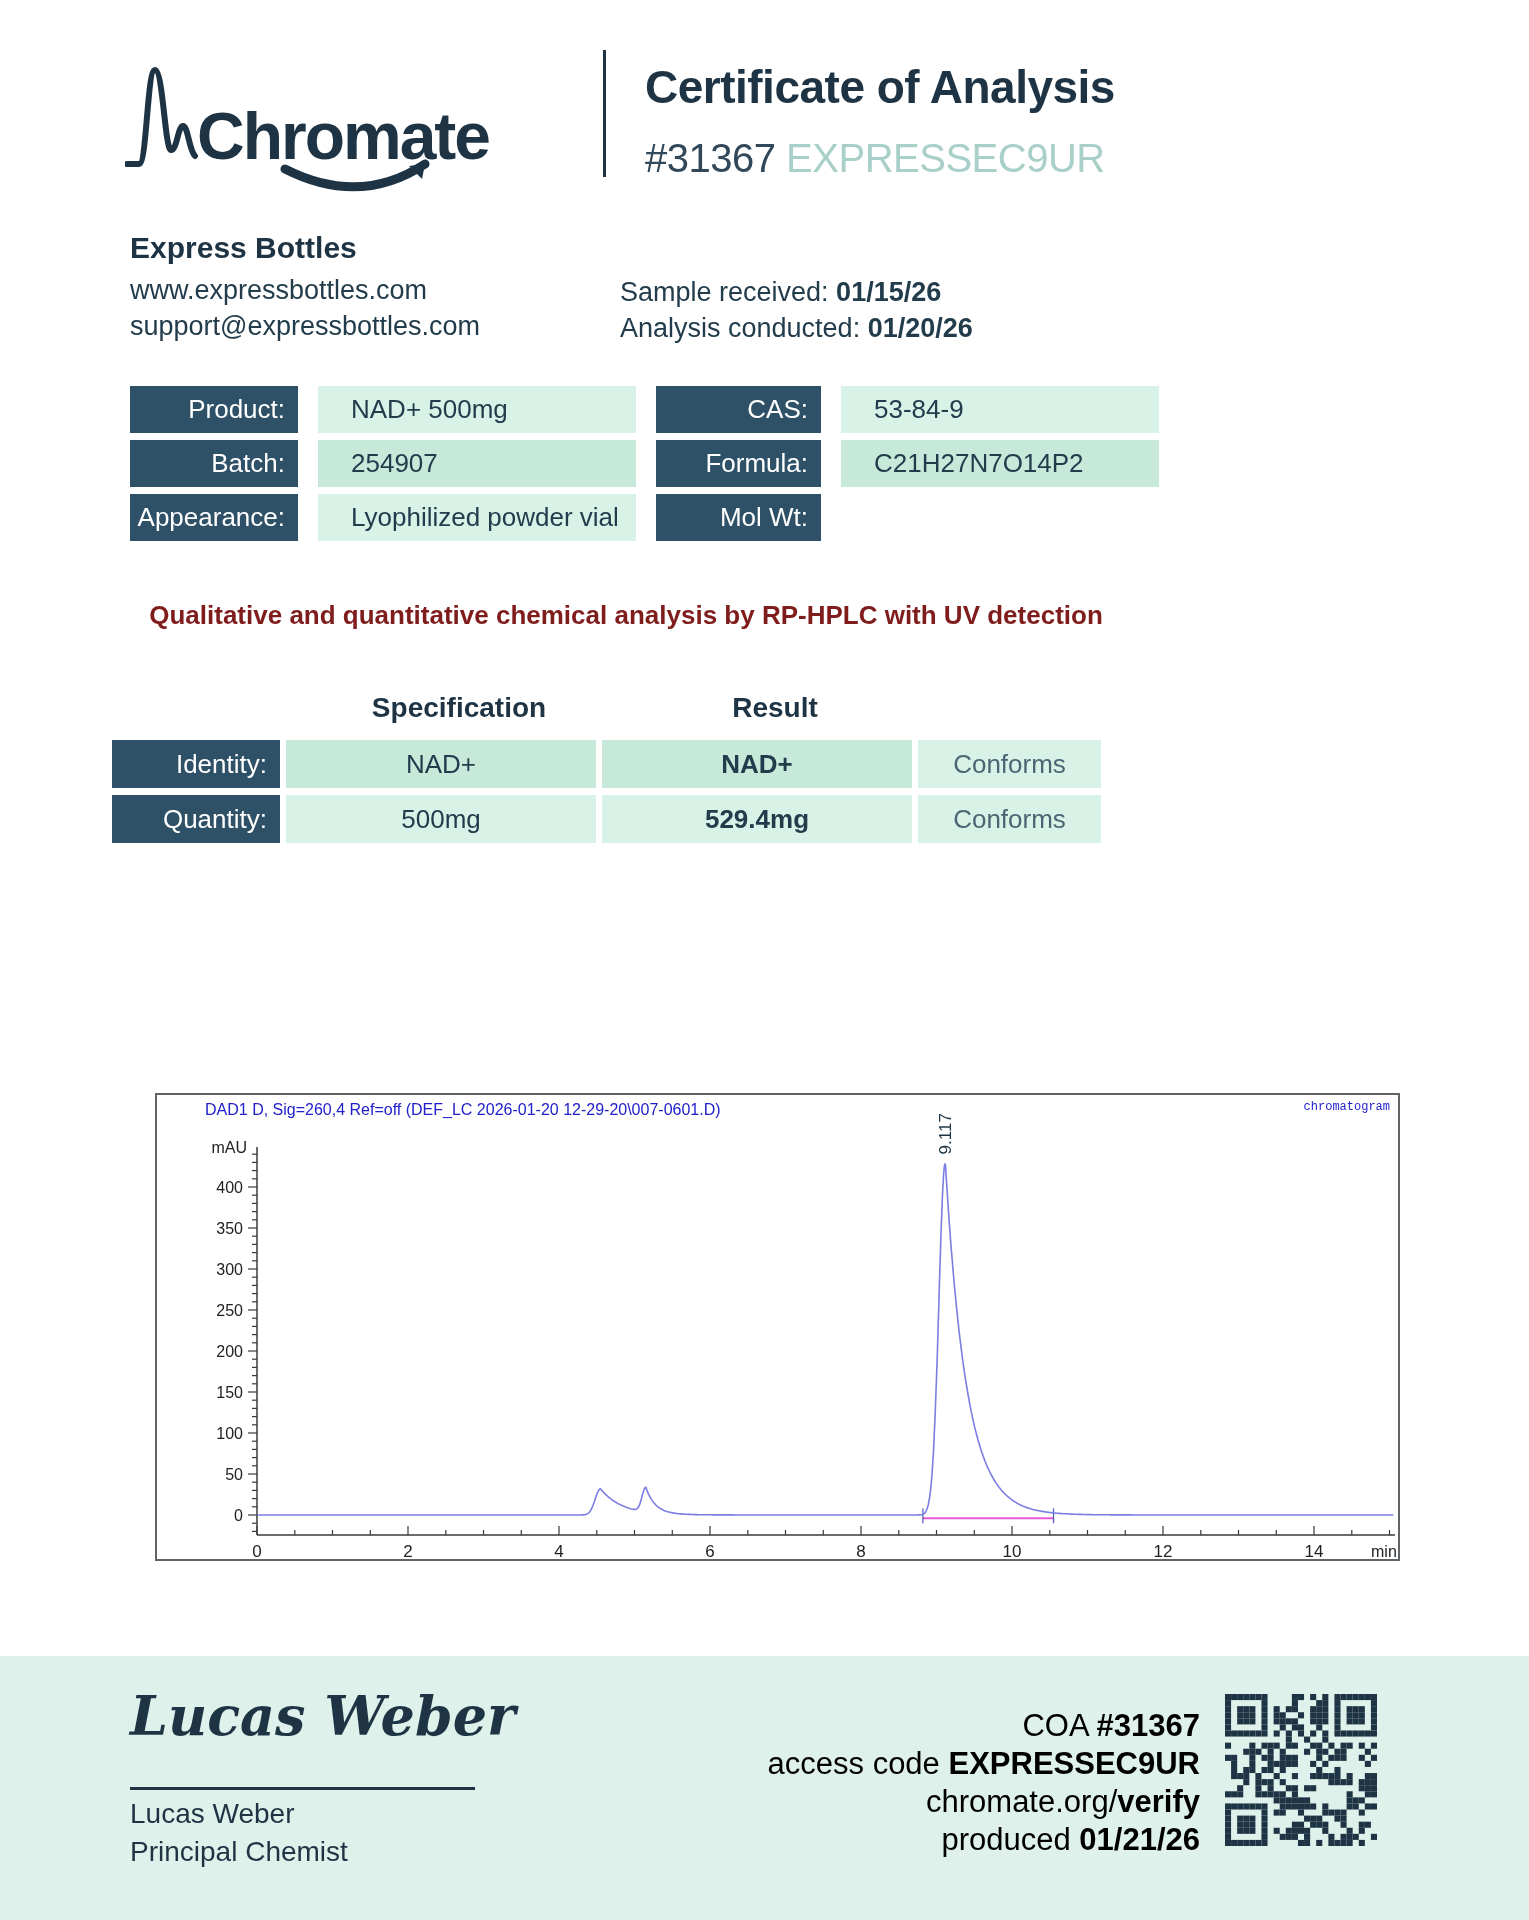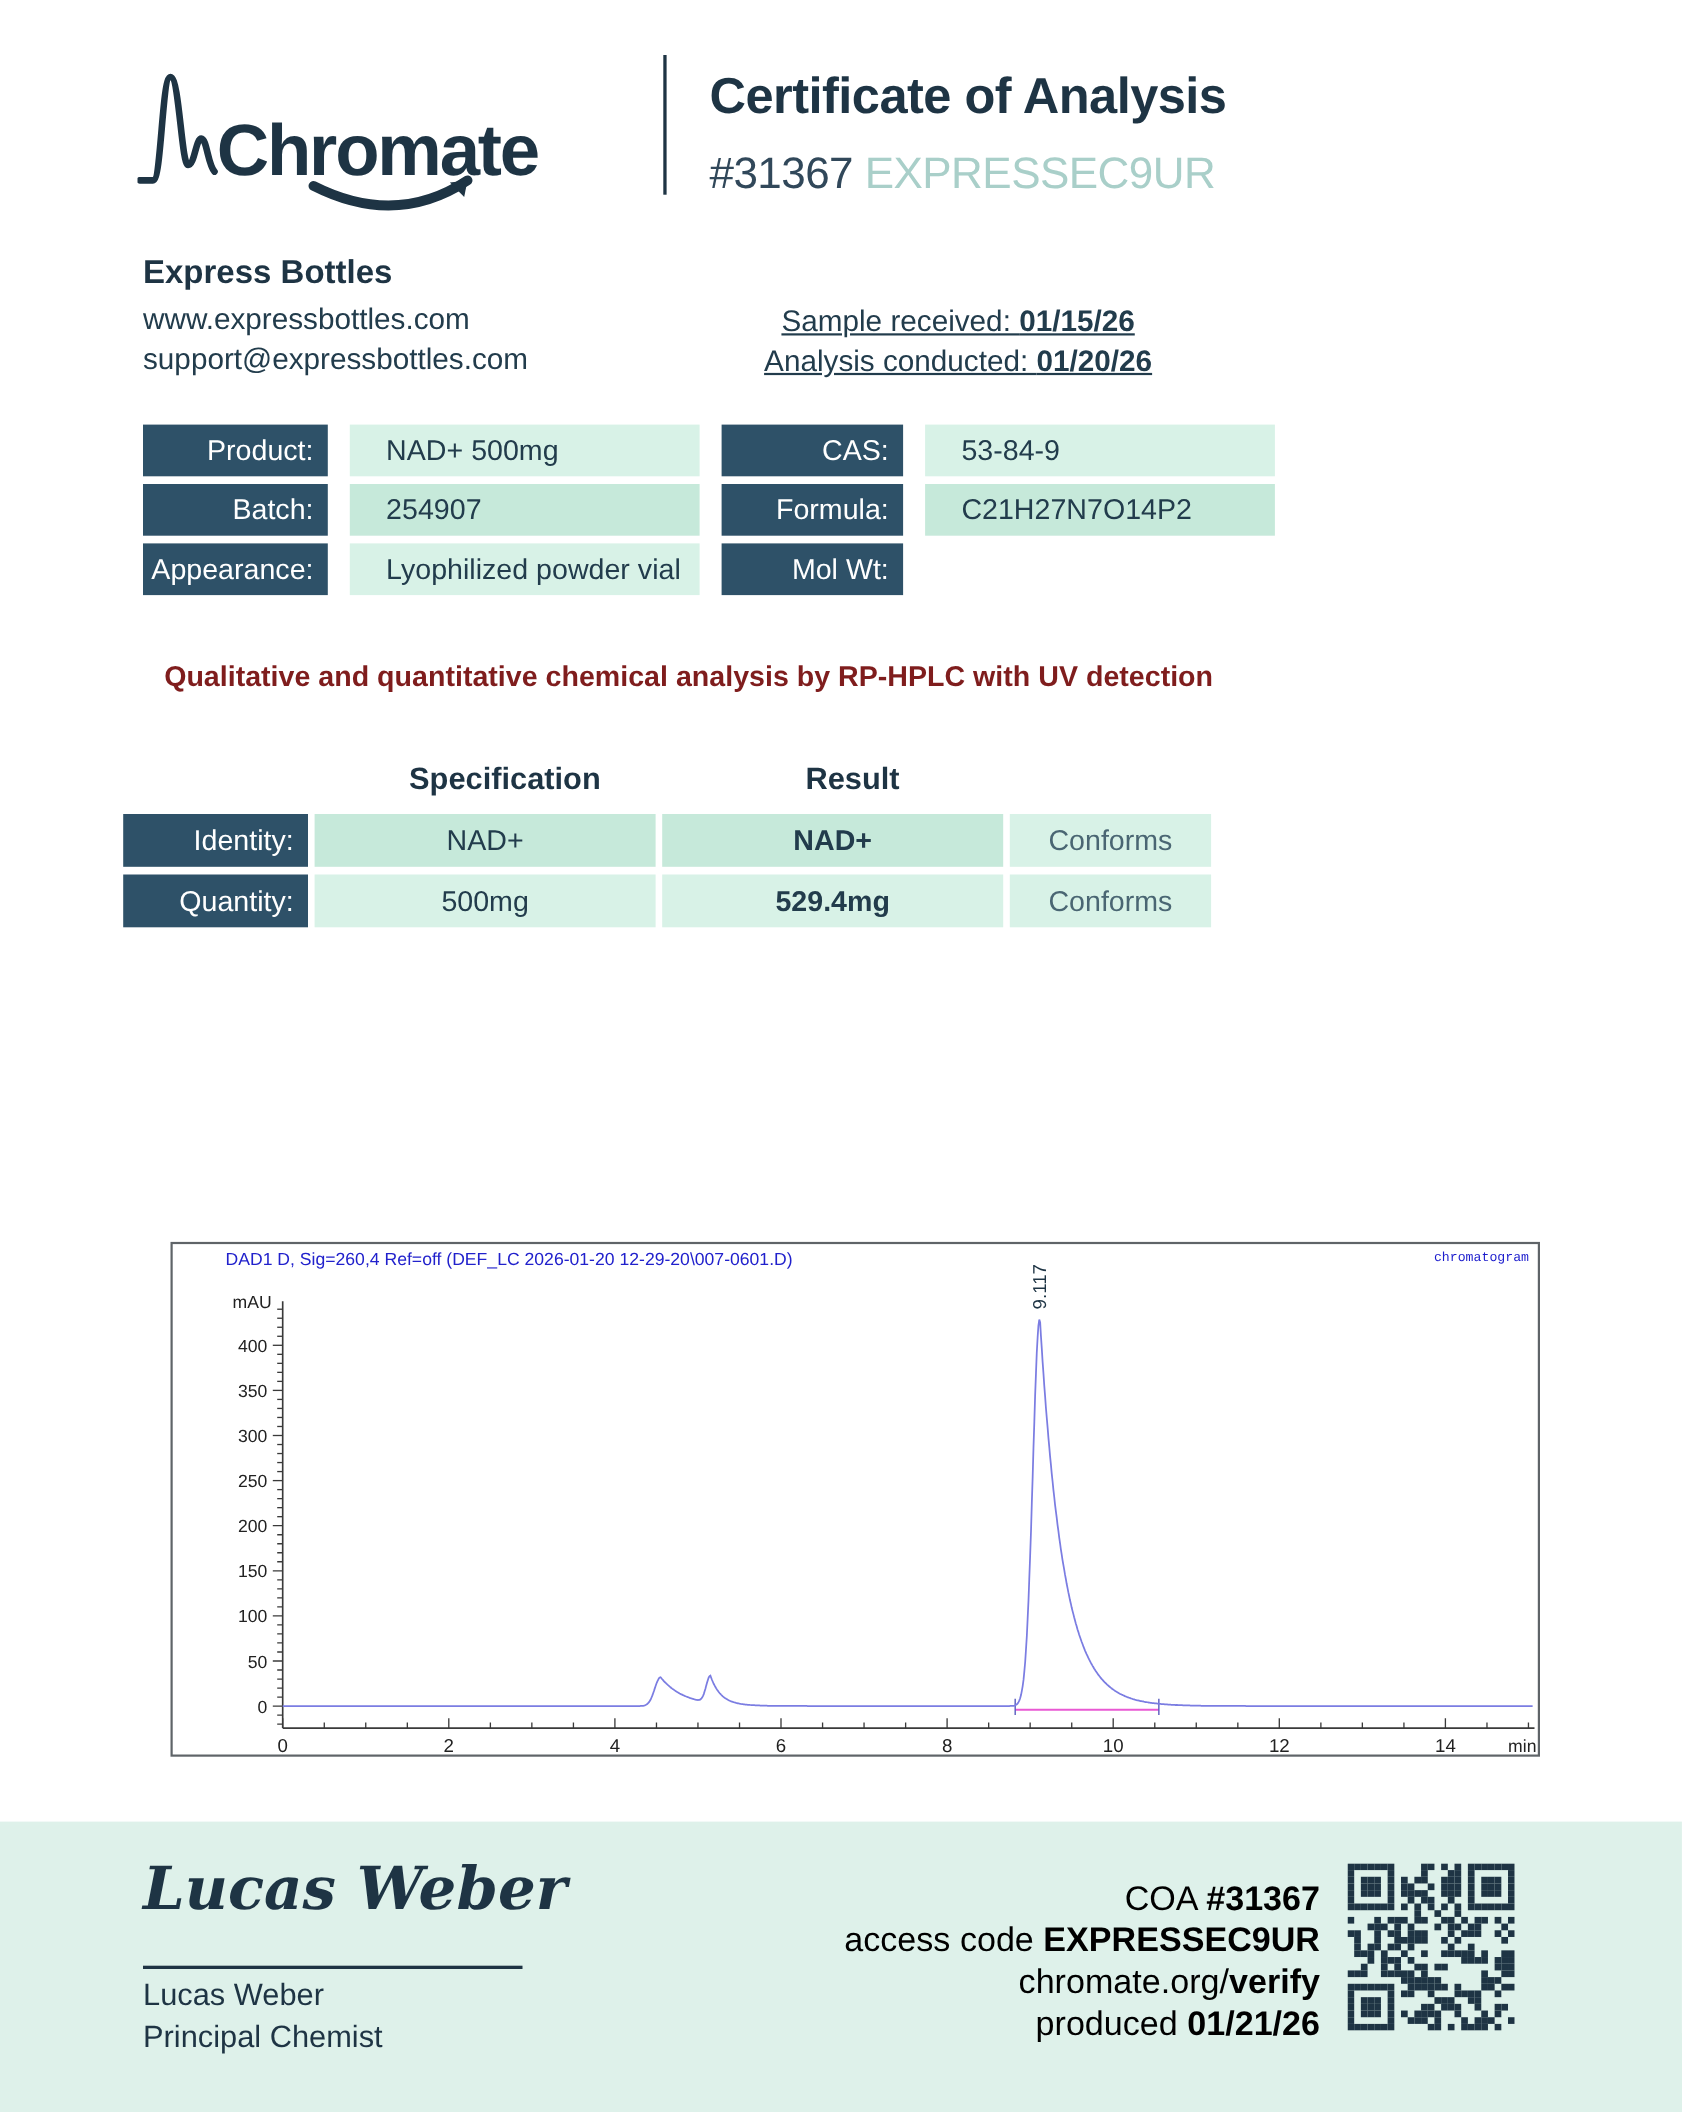--- a/index.html
+++ b/index.html
@@ -11,22 +11,22 @@
   .header-divider { position:absolute; left:603px; top:50px; width:3px; height:127px; background:#1e3444; }
   .title-block { position:absolute; left:645px; top:60px; }
   .doc-title { font-size:46px; font-weight:700; color:#1e3444; letter-spacing:-0.5px; }
   .doc-subtitle { margin-top:22px; font-size:40px; letter-spacing:-0.5px; }
   .coa-num { color:#31485a; }
   .access-code { color:#a9cfc9; }
 
   
   .company-block { position:absolute; left:130px; top:230px; font-size:27px; line-height:36px; }
   .company-name { font-size:30px; font-weight:700; color:#1e3444; margin-bottom:6px; }
-  .dates-block { position:absolute; left:620px; top:274px; width:502px; text-align:center;
-                 font-size:27px; line-height:36px;text-decoration:underline; }
+  .dates-block { position:absolute; left:620px; top:274px; width:502px; text-align:left;
+                 font-size:27px; line-height:36px; }
   .b { font-weight:700; }
 
   
   .product-grid { position:absolute; left:130px; top:386px;
                   display:grid; grid-template-columns:168px 318px 165px 318px;
                   grid-auto-rows:47px; gap:7px 20px; }
   .cell { display:flex; align-items:center; font-size:26px; }
   .plabel { background:#2e5168; color:#ffffff; justify-content:flex-end; padding-right:13px; }
   .pval { color:#223c4c; padding-left:33px; }
   .mint-light { background:#d8f2e7; }
@@ -43,21 +43,21 @@
   .rh-result { position:absolute; left:490px; width:310px; text-align:center;
                font-size:28px; font-weight:700; color:#1e3444; }
   .results-grid { position:absolute; left:112px; top:740px;
                   display:grid; grid-template-columns:168px 310px 310px 183px;
                   grid-auto-rows:48px; gap:7px 6px; }
   .rval { justify-content:center; }
   .conforms { justify-content:center; color:#4a6673; }
 
   
   .chart-box { position:absolute; left:155px; top:1093px; width:1245px; height:468px;
-               border:2px solid #5f6468; background:#ffffff;margin-top:36px; }
+               border:2px solid #5f6468; background:#ffffff; }
   .chart-header-left { position:absolute; left:48px; top:6px; font-size:16px; color:#2121cc; }
   .chart-header-right { position:absolute; right:8px; top:5px; font-size:12px; color:#1c1ccd;
                         font-family:"Liberation Mono", monospace; }
   .chart-svg { position:absolute; left:0; top:0; }
   .ax { stroke:#3a3a3a; stroke-width:1.5; }
   .tick { stroke:#3a3a3a; stroke-width:1.2; }
   .ytick { font-size:16px; fill:#222222; text-anchor:end; font-family:"Liberation Sans", sans-serif; }
   .xtick { font-size:17px; fill:#222222; text-anchor:middle; font-family:"Liberation Sans", sans-serif; }
   .axlabel { font-size:16px; fill:#222222; font-family:"Liberation Sans", sans-serif; }
   .peaklabel { font-size:17px; fill:#1e3444; font-family:"Liberation Sans", sans-serif; }

